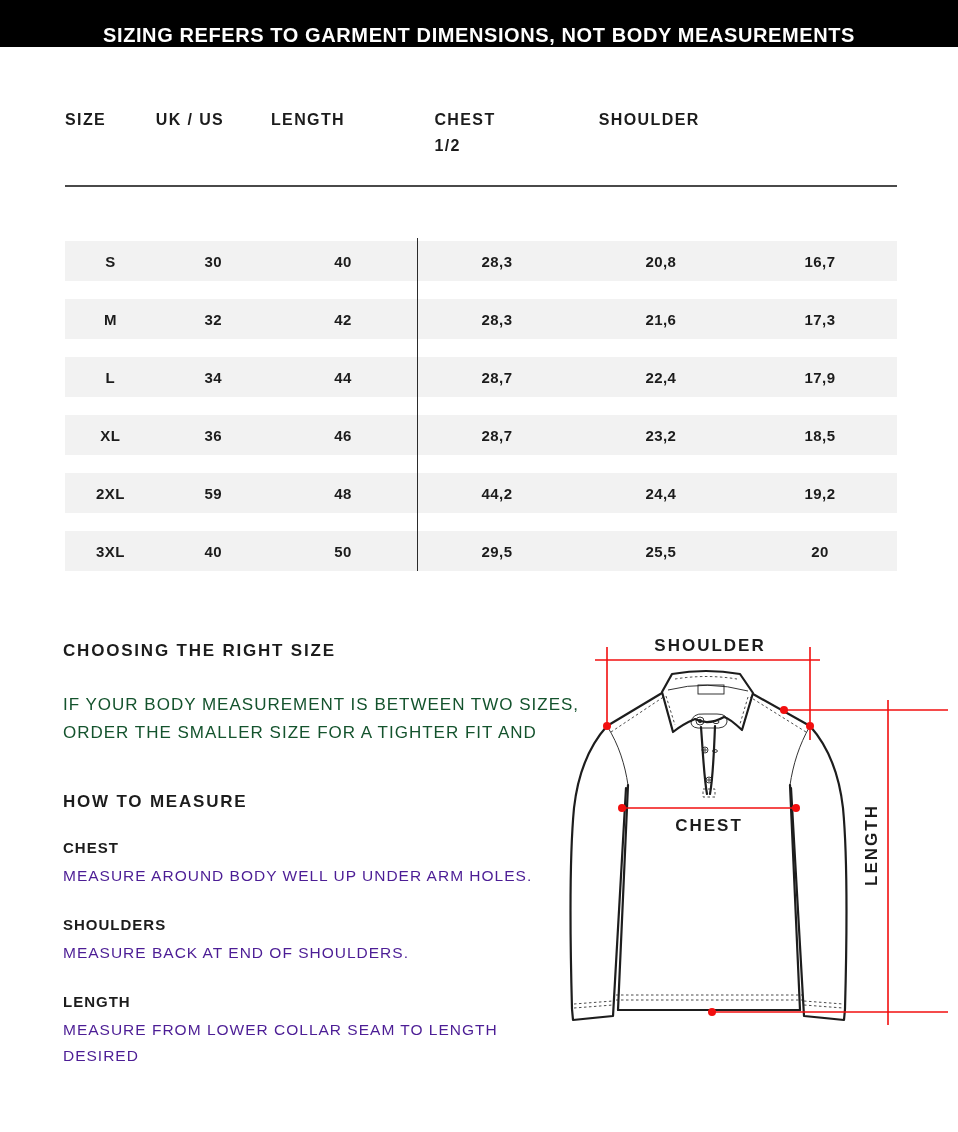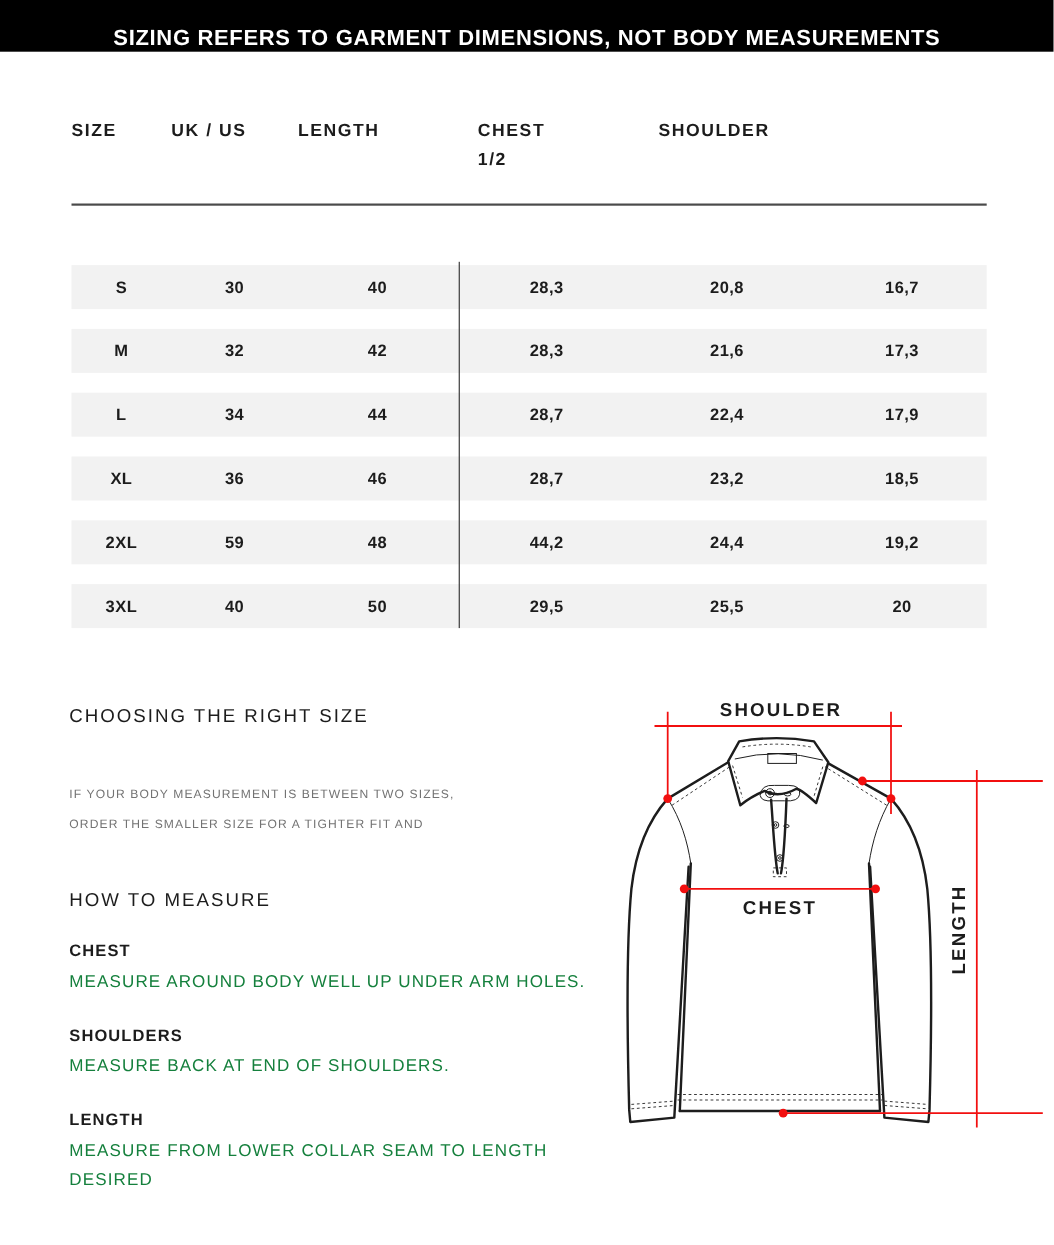--- a/index.html
+++ b/index.html
@@ -20,26 +20,26 @@
   .th .sub{display:block;margin-top:10px;font-weight:600;}
   .c1{width:10.9%;} .c2{width:13.85%;} .c3{width:17.35%;}
   .c4{width:19.65%;} .c5{width:19.75%;} .c6{width:18.5%;}
   .rule{position:absolute;left:65px;top:185px;width:832px;height:2px;background:#4a4a4a;}
   .tbody{position:absolute;left:65px;top:241px;width:832px;}
   .row{display:flex;align-items:center;height:40px;margin-bottom:18px;background:#f2f2f2;}
   .td{box-sizing:border-box;text-align:center;font-size:15px;font-weight:700;letter-spacing:.4px;}
   .vline{position:absolute;left:417px;top:238px;width:1px;height:333px;background:#2b2b2b;}
   
   .leftcol{position:absolute;left:63px;top:637px;width:522px;}
-  .sec-title{font-size:17px;font-weight:400;letter-spacing:1.8px;margin:4px 0 0 0;}
+  .sec-title{font-size:17px;font-weight:700;letter-spacing:1.8px;margin:4px 0 0 0;}
   .sec-title.second{margin-top:45px;}
-  .para{margin-top:47px;font-size:11px;letter-spacing:1px;color:#737373;}
+  .para{margin-top:30px;font-size:17px;letter-spacing:1px;color:#14532d;}
   .para .line{line-height:28px;white-space:nowrap;}
   .m-label{margin-top:27px;font-size:15px;font-weight:700;letter-spacing:1px;}
-  .m-text{margin-top:7px;font-size:15.5px;letter-spacing:1px;color:#15803d;}
+  .m-text{margin-top:7px;font-size:15.5px;letter-spacing:1px;color:#4c1d95;}
   .m-text .line{line-height:26px;white-space:nowrap;}
   
   .diagram{position:absolute;left:558px;top:633px;width:400px;height:400px;}
   .svg-label{font-family:"Liberation Sans",sans-serif;font-size:17px;font-weight:700;letter-spacing:2px;fill:#1c1c1c;}
 </style>
 </head>
 <body>
 
 <div id="page">
 

